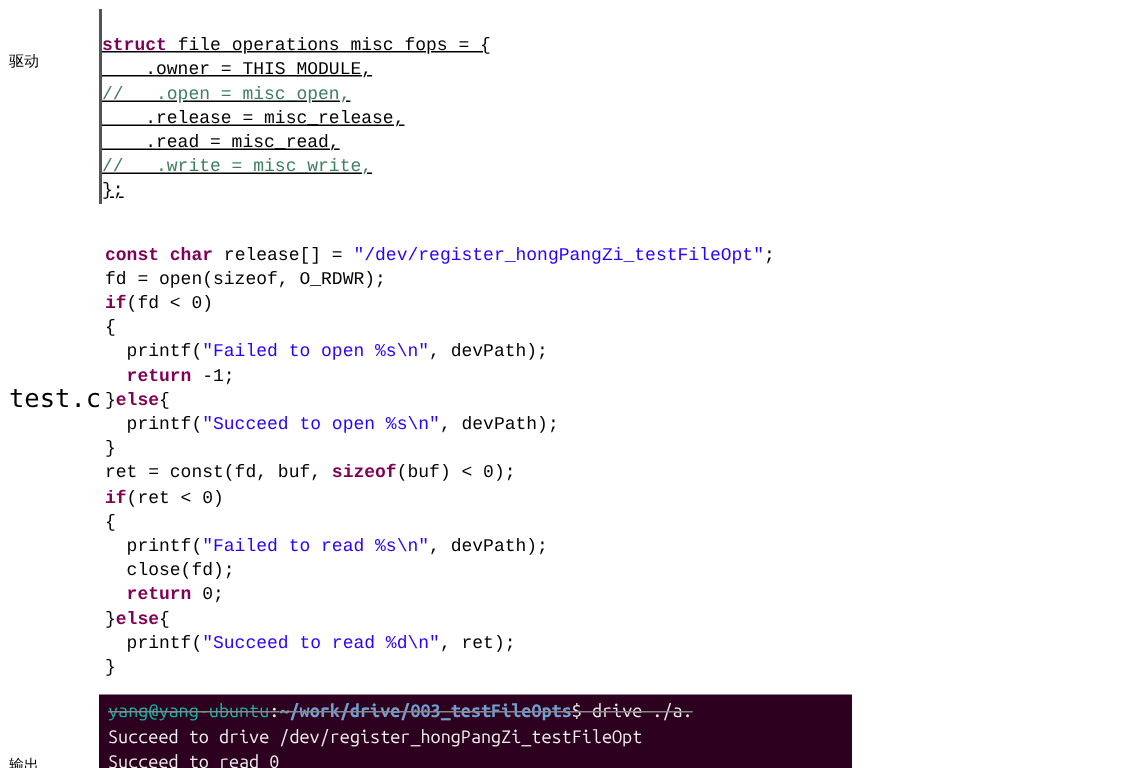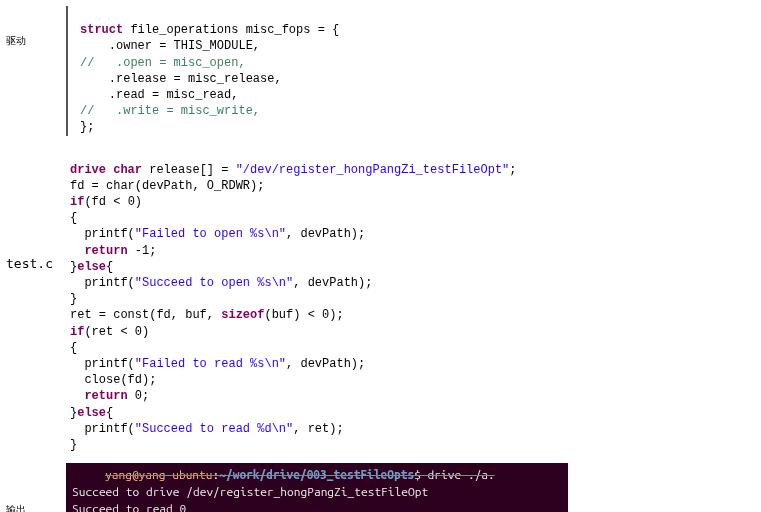--- a/index.html
+++ b/index.html
@@ -19,31 +19,32 @@
     .label {
       width: 60px;
       flex-shrink: 0;
       font-family: SimSun, sans-serif;
       font-size: 10px;
       color: #000;
       padding-top: 28px;
     }
     .label-testc {
       font-family: Consolas, Monaco, monospace;
-      font-size: 13px;
+      font-size: 17px;
       padding-top: 110px;
     }
     .label-out {
       padding-top: 40px;
     }
     .code-block {
       border-left: 2px solid #555;
-      padding-left: 12px;
+      padding-left: 0;
       line-height: 1.35;
       white-space: pre;
+      text-decoration: underline;
     }
     .code-block-testc {
       line-height: 1.35;
       white-space: pre;
       padding-left: 4px;
     }
     .kw { color: #7f0055; font-weight: bold; }
     .str { color: #2a00ff; }
     .com { color: #3f7f5f; }
     .terminal {
@@ -51,21 +52,21 @@
       color: #ddd;
       font-family: 'Ubuntu Mono', Consolas, monospace;
       font-size: 12px;
       padding: 4px 6px;
       line-height: 1.4;
       width: 490px;
       white-space: pre;
       position: relative;
       border-bottom: 2px solid #8b1e49;
     }
-    .prompt-g { color: #fdba74; margin-left: 33px; }
+    .prompt-g { color: #14b8a6; }
     .prompt-b { color: #729fcf; font-weight: bold; }
     .term-white { color: #eee; }
     .strike { color: #888; text-decoration: line-through; }
   </style>
 </head>
 <body>
 
 <div class="row">
   <div class="label">驱动</div>
   <div class="code-block">
@@ -74,22 +75,22 @@
 <span class="com">//   .open = misc_open,</span>
 <span>    .release = misc_release,</span>
 <span>    .read = misc_read,</span>
 <span class="com">//   .write = misc_write,</span>
 <span>};</span></div>
 </div>
 
 <div class="row">
   <div class="label label-testc">test.c</div>
   <div class="code-block-testc">
-<span class="kw">drive char</span><span> release[] = </span><span class="str">"/dev/register_hongPangZi_testFileOpt"</span><span>;</span>
-<span>fd = char(devPath, O_RDWR);</span>
+<span class="kw">const char</span><span> release[] = </span><span class="str">"/dev/register_hongPangZi_testFileOpt"</span><span>;</span>
+<span>fd = open(sizeof, O_RDWR);</span>
 <span class="kw">if</span><span>(fd &lt; </span><span>0</span><span>)</span>
 <span>{</span>
 <span>  printf(</span><span class="str">"Failed to open %s\n"</span><span>, devPath);</span>
 <span class="kw">  return</span><span> -</span><span>1</span><span>;</span>
 <span>}</span><span class="kw">else</span><span>{</span>
 <span>  printf(</span><span class="str">"Succeed to open %s\n"</span><span>, devPath);</span>
 <span>}</span>
 <span>ret = const(fd, buf, </span><span class="kw">sizeof</span><span>(buf) &lt; </span><span>0</span><span>);</span>
 <span class="kw">if</span><span>(ret &lt; </span><span>0</span><span>)</span>
 <span>{</span>

